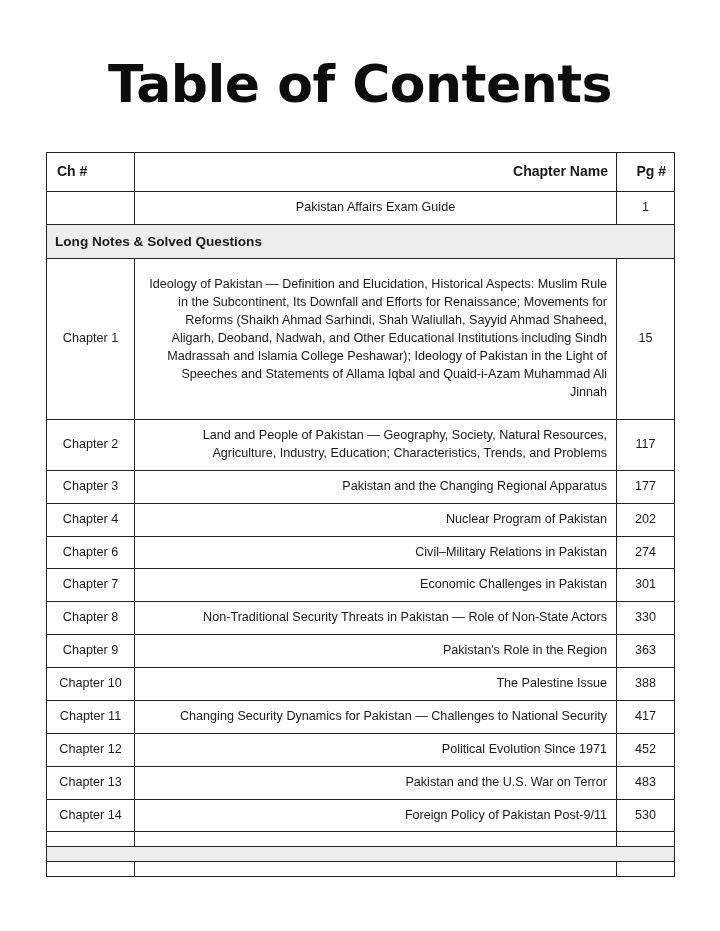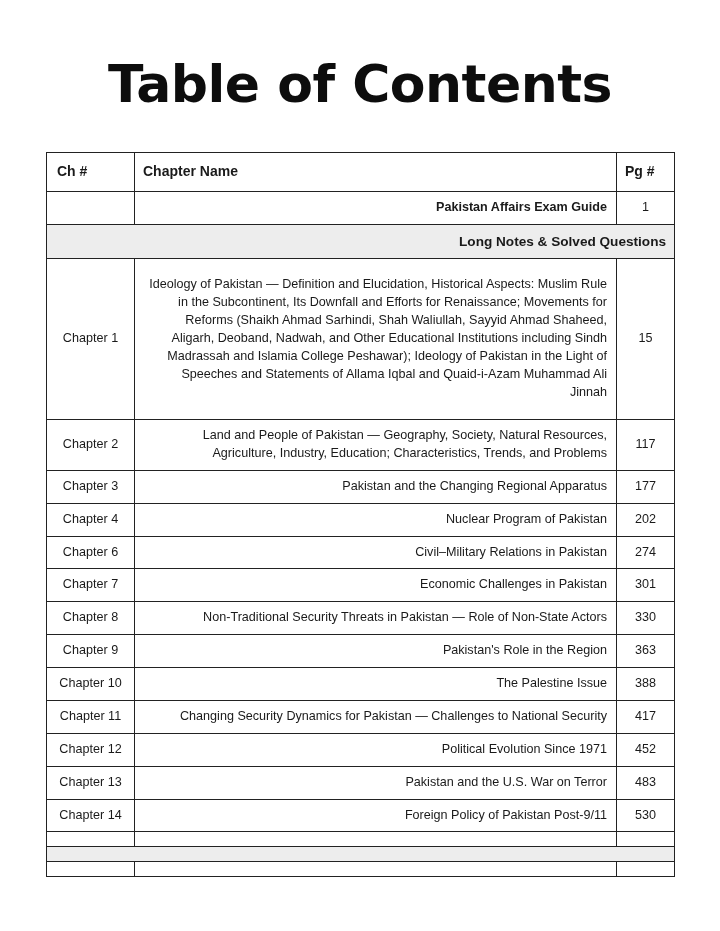--- a/index.html
+++ b/index.html
@@ -45,47 +45,46 @@
     vertical-align: middle;
     color: #1a1a1a;
   }
   col.c-ch { width: 88px; }
   col.c-name { width: 482px; }
   col.c-pg { width: 58px; }
 
   tr.head td {
     font-weight: 700;
     font-size: 14px;
-    text-align: left;
+    text-align: right;
     padding: 9px 8px;
   }
   tr.head td.ch-head {
     text-align: left;
     padding-left: 10px;
   }
   td.ch {
     text-align: center;
     vertical-align: bottom;
     padding-bottom: 7px;
   }
   td.ch.mid { vertical-align: middle; }
   td.pg {
     text-align: center;
     vertical-align: middle;
   }
   td.name {
     text-align: right;
   }
   tr.single td.name {
-    text-align: right;
-    font-weight: bold;
+    text-align: center;
   }
   tr.section td {
     background: #ededed;
-    text-align: right;
+    text-align: left;
     font-weight: 700;
     font-size: 13.6px;
     padding: 7px 8px;
   }
   tr.tall-1 td { height: 146px; }
 </style>
 </head>
 <body>
 
 <div class="page">

